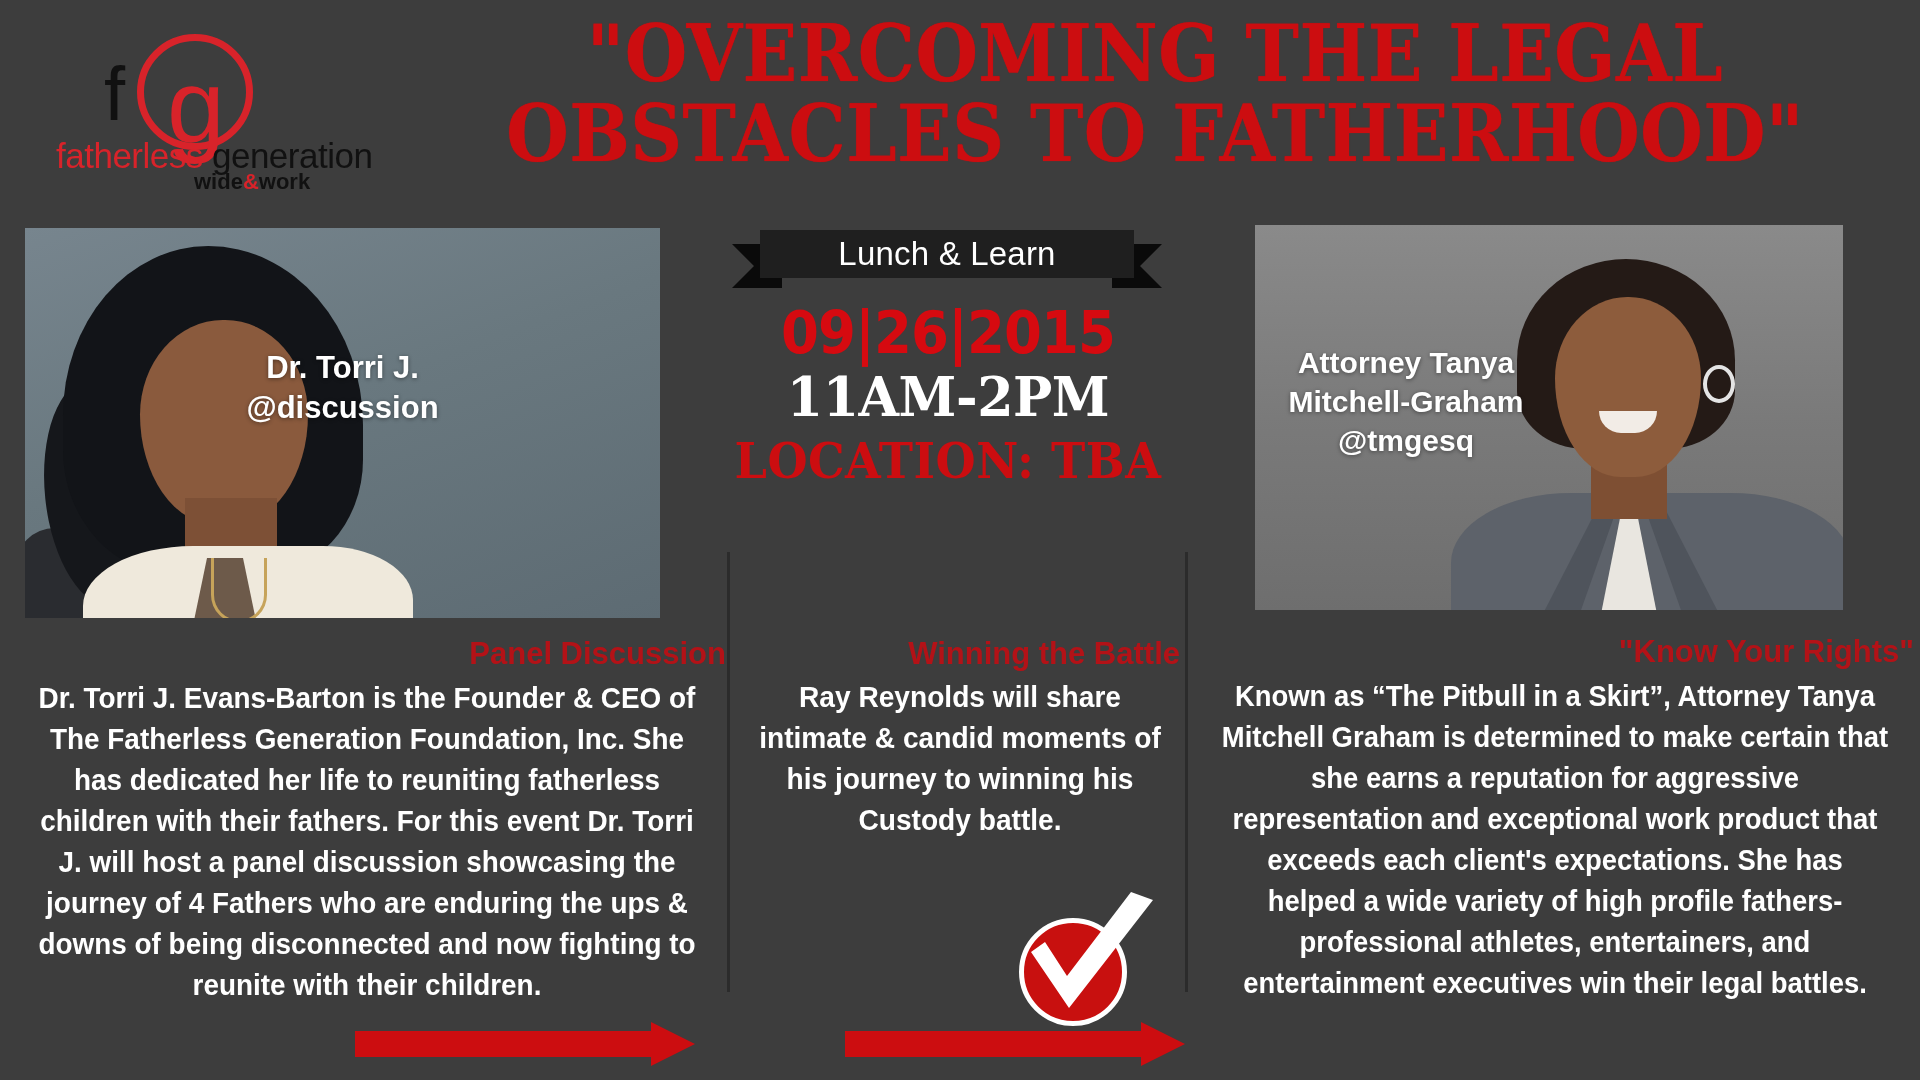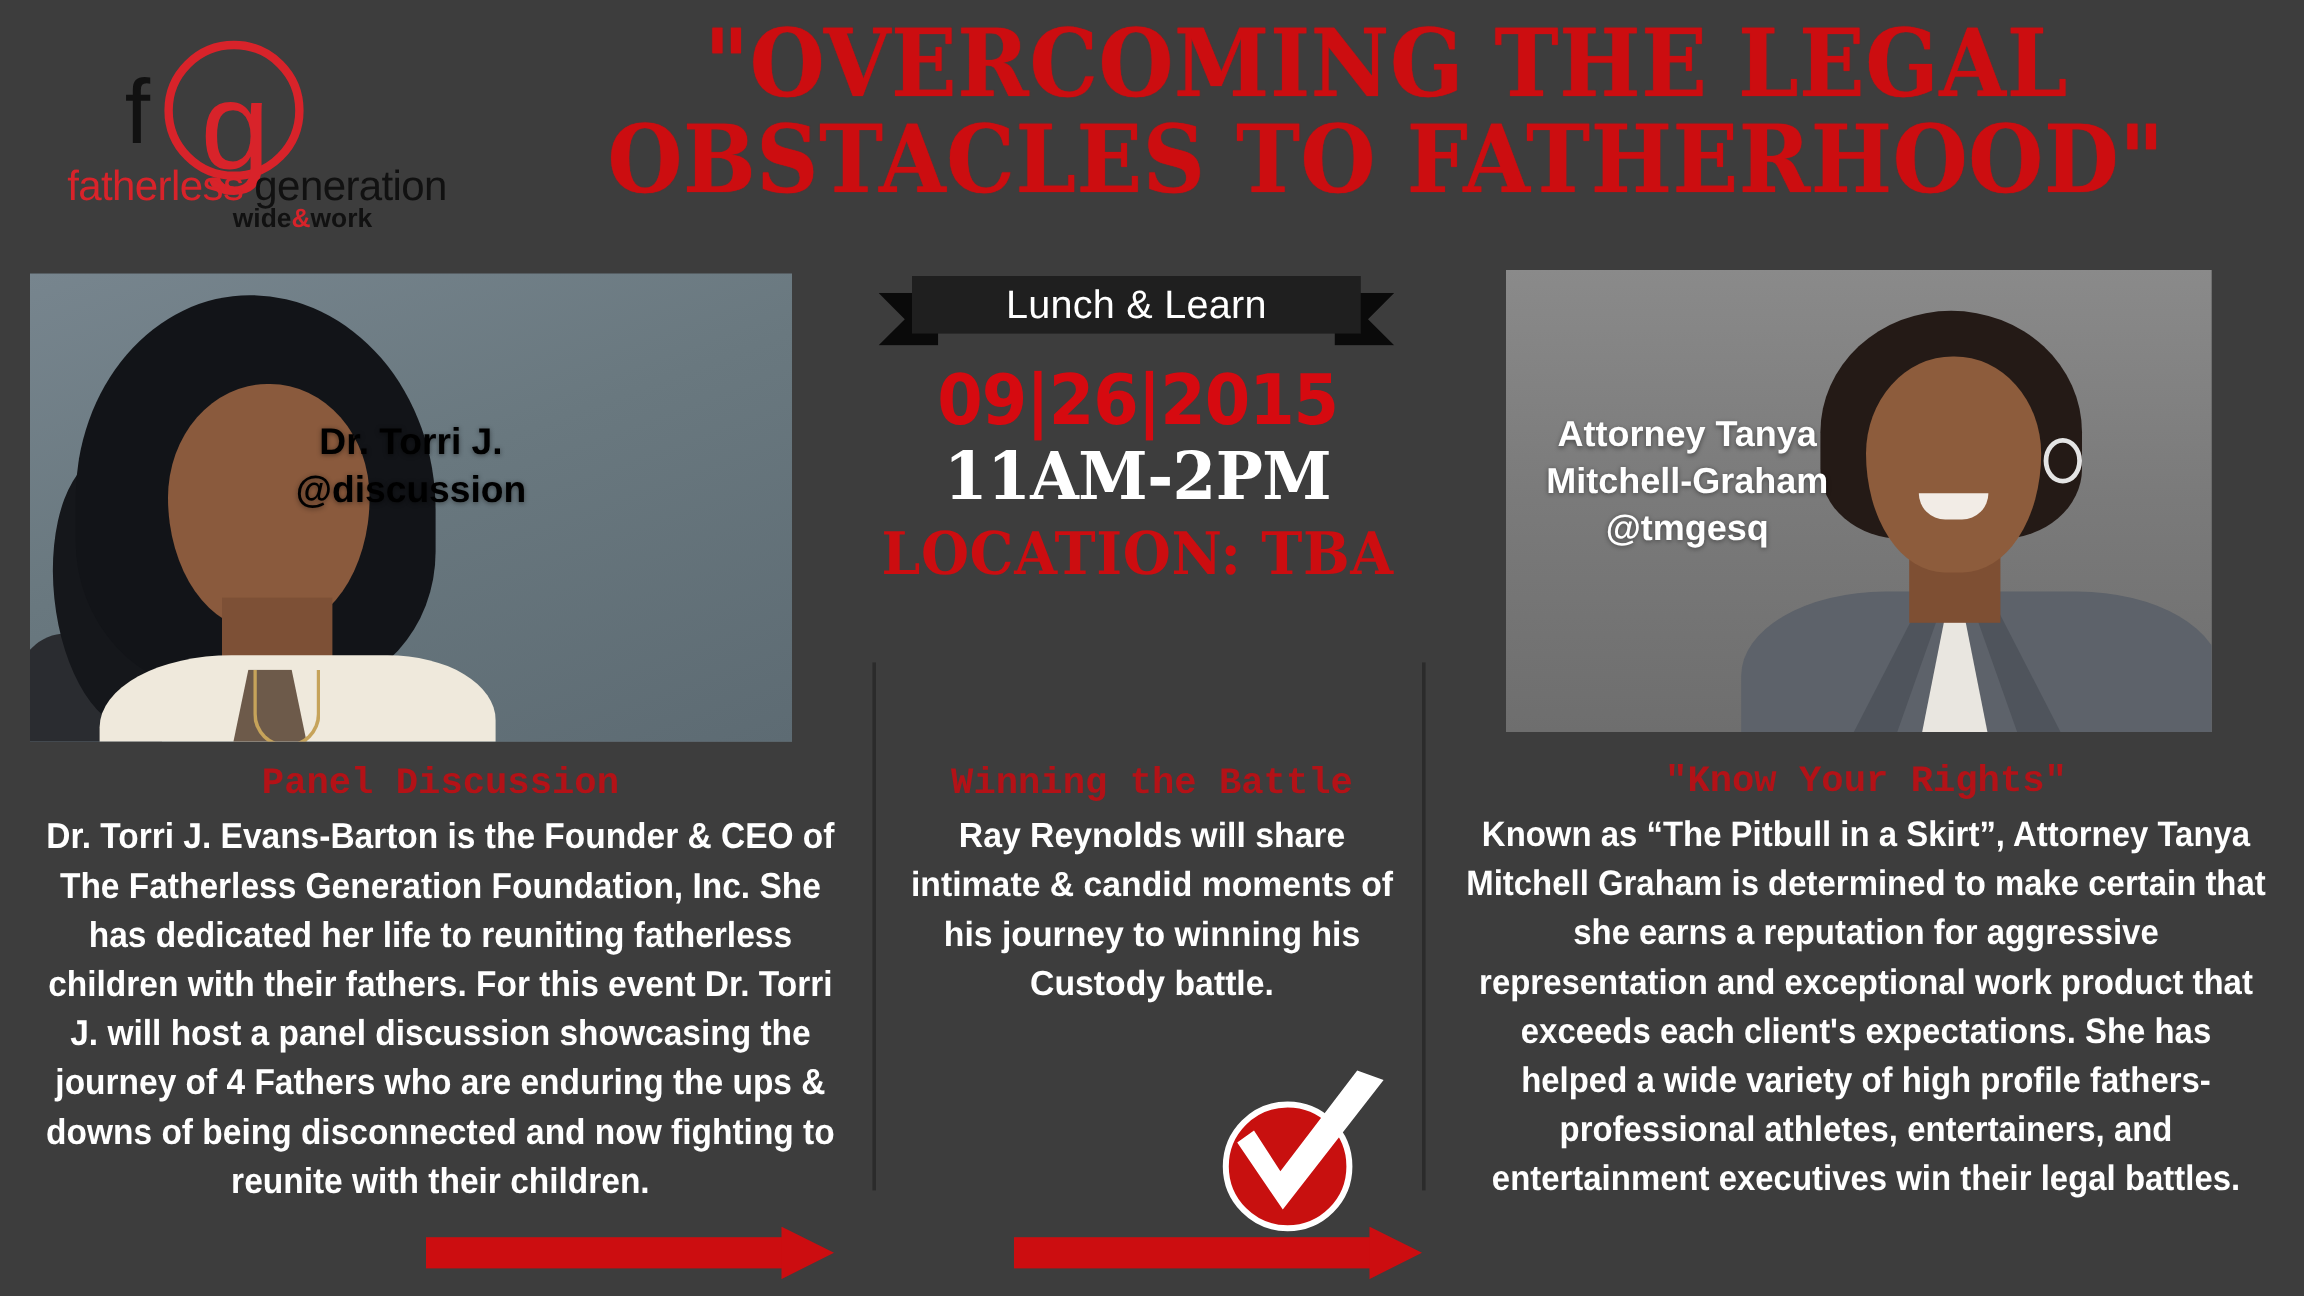--- a/index.html
+++ b/index.html
@@ -68,21 +68,21 @@
   .pl-shoulder{position:absolute;left:58px;top:318px;width:330px;height:140px;
     background:#efe9dc;border-radius:110px 90px 0 0 / 60px 54px 0 0;}
   .pl-shoulder-s{position:absolute;left:110px;top:330px;width:180px;height:130px;
     background:#6d5a4a;clip-path:polygon(40% 0,60% 0,75% 100%,25% 100%);}
   .pl-chain{position:absolute;left:186px;top:330px;width:50px;height:62px;
     border:3px solid #c6a35a;border-top:none;border-radius:0 0 30px 30px;}
   .pl-arm{position:absolute;left:-10px;top:300px;width:120px;height:160px;background:#2a2c30;
     border-radius:40px 20px 0 0;}
   .pl-cap{
     position:absolute;left:0;right:0;top:120px;text-align:center;
-    color:#000000;font-weight:700;font-size:31px;line-height:40px;
+    color:#ffffff;font-weight:700;font-size:31px;line-height:40px;
     font-family:"Liberation Sans", sans-serif;
     text-shadow:0 1px 4px rgba(0,0,0,.45);
   }
 
   
   .pr-bg{position:absolute;inset:0;
     background:linear-gradient(180deg,#8a8a8a 0%,#7a7a7a 50%,#6e6e6e 100%);}
   .pr-hair{position:absolute;left:262px;top:34px;width:218px;height:190px;
     background:#241a16;border-radius:112px 112px 70px 70px / 104px 104px 60px 60px;}
   .pr-face{position:absolute;left:300px;top:72px;width:146px;height:180px;
@@ -139,22 +139,22 @@
   #vdiv1{left:727px;top:552px;height:440px;}
   #vdiv2{left:1185px;top:552px;height:440px;}
 
   
   .col{position:absolute;}
   #col1{left:8px;top:636px;width:718px;}
   #col2{left:740px;top:636px;width:440px;}
   #col3{left:1196px;top:634px;width:718px;}
 
   .col-head{
-    text-align:center;color:#b31217;font-weight:700;
-    font-family:Liberation Mono, monospace;
+    text-align:right;color:#b31217;font-weight:700;
+    font-family:Liberation Sans, sans-serif;
     font-size:31px;line-height:36px;margin-bottom:5px;
   }
   .col-body{
     text-align:center;color:#ffffff;font-weight:700;
     font-family:"Liberation Sans", sans-serif;
     font-size:30px;line-height:41px;
     transform:scaleX(0.93);transform-origin:center top;
   }
   #col2 .col-body{font-size:29px;line-height:41px;transform:scaleX(0.97);}
   #col3 .col-body{font-size:29.5px;line-height:41px;}

